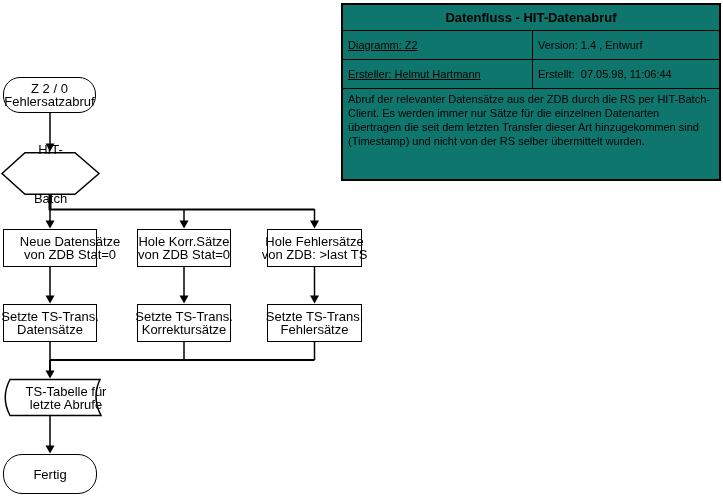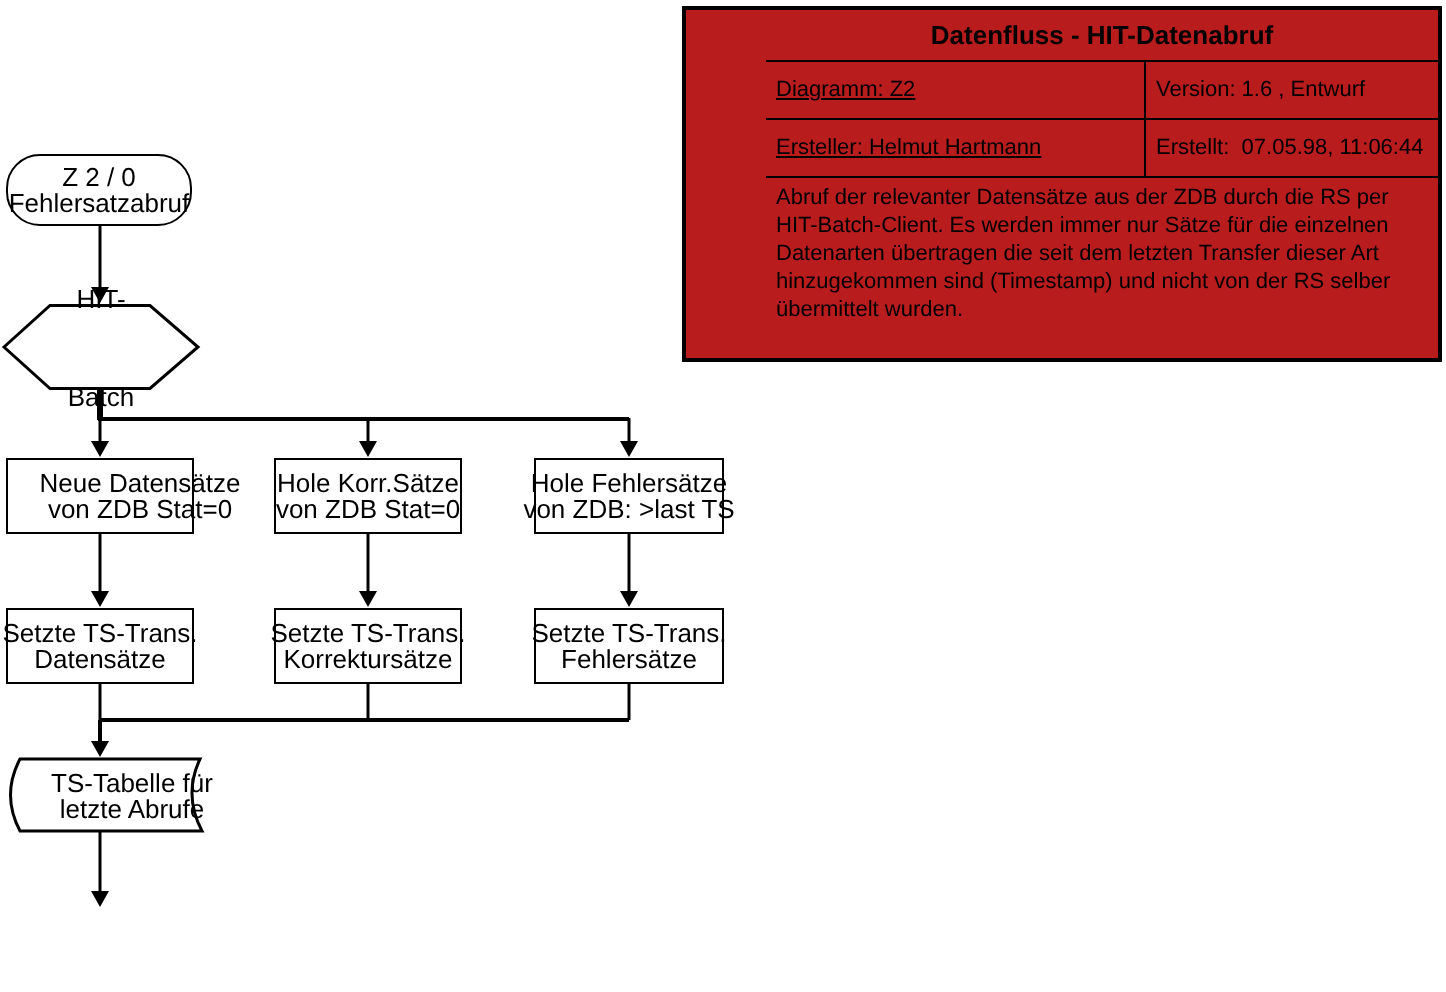--- a/index.html
+++ b/index.html
@@ -15,23 +15,22 @@
     display:flex; flex-direction:column; justify-content:center; align-items:center;
     text-align:center; font-size:13px; line-height:13px; white-space:pre;
   }
   .boxed { background:#ffffff; border:1.5px solid #000000; }
   .terminator { border-radius:17px; }
   .overlay { background:transparent; }
 
   
   .info-table {
     position:absolute; left:341px; top:3px; width:380px; height:178px;
-    box-sizing:border-box; border:2px solid #000000; background:#b91c1c;
+    box-sizing:border-box; border:2px solid #000000; background:#0f766e;
     font-size:11px;
-    padding-left:40px;
   }
   .it-title {
     height:25px; border-bottom:1px solid #000000;
     display:flex; align-items:center; justify-content:center;
     font-size:13px; font-weight:bold;
   }
   .it-row { display:flex; height:28px; border-bottom:1px solid #000000; }
   .it-cell {
     display:flex; align-items:center; padding-left:5px; box-sizing:border-box;
     white-space:pre; overflow:hidden;
@@ -120,26 +119,29 @@
   <div class="shape boxed" style="left:267px; top:304px; width:95px; height:38px;">
     <span>Setzte TS-Trans.</span>
     <span>Fehlersätze</span>
   </div>
 
   <div class="shape overlay" style="left:18px; top:379px; width:96px; height:37px;">
     <span>TS-Tabelle für</span>
     <span>letzte Abrufe</span>
   </div>
 
+  <div class="shape boxed terminator" style="left:3px; top:454px; width:94px; height:40px; border-radius:19px;">
+    <span>Fertig</span>
+  </div>
 
   <div class="info-table">
     <div class="it-title">Datenfluss - HIT-Datenabruf</div>
     <div class="it-row">
       <div class="it-cell c1">Diagramm: Z2</div>
-      <div class="it-cell c2">Version: 1.6 , Entwurf</div>
+      <div class="it-cell c2">Version: 1.4 , Entwurf</div>
     </div>
     <div class="it-row">
       <div class="it-cell c1">Ersteller: Helmut Hartmann</div>
       <div class="it-cell c2">Erstellt:  07.05.98, 11:06:44</div>
     </div>
     <div class="it-desc">Abruf der relevanter Datensätze aus der ZDB durch die RS per HIT-Batch-Client. Es werden immer nur Sätze für die einzelnen Datenarten übertragen die seit dem letzten Transfer dieser Art hinzugekommen sind (Timestamp) und nicht von der RS selber übermittelt wurden.</div>
   </div>
 
 </div>
 

